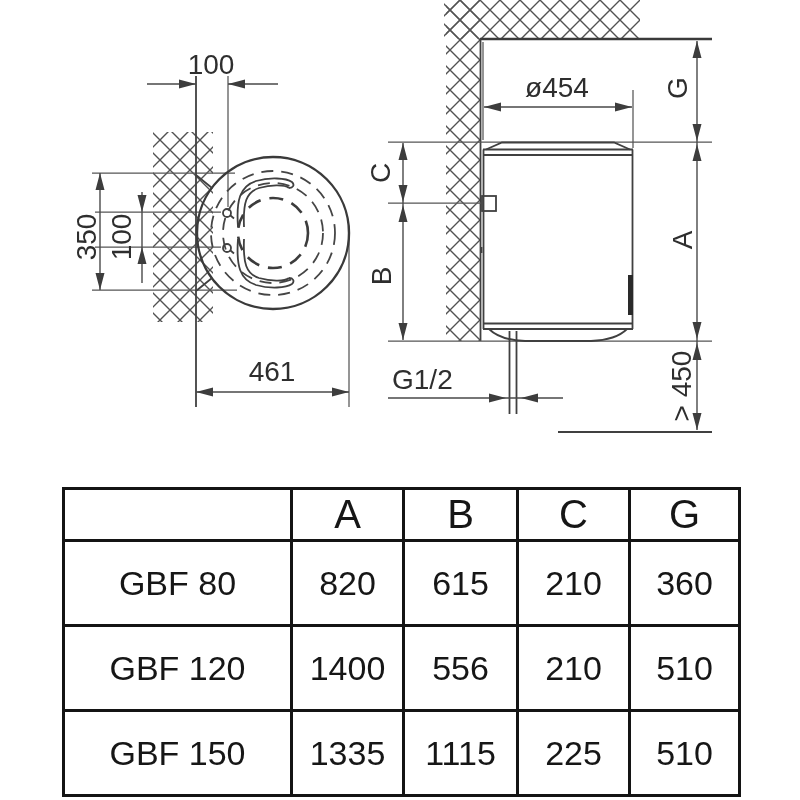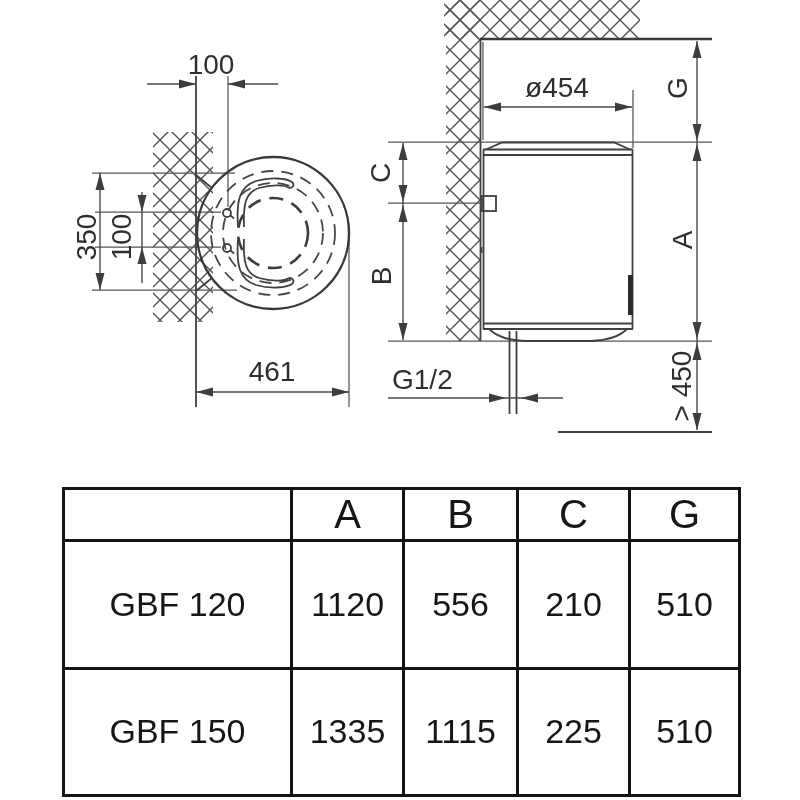--- a/index.html
+++ b/index.html
@@ -136,22 +136,29 @@
       <tr>
         <th></th>
         <th>A</th>
         <th>B</th>
         <th>C</th>
         <th>G</th>
       </tr>
     </thead>
     <tbody>
       <tr>
+        <td>GBF 80</td>
+        <td>820</td>
+        <td>615</td>
+        <td>210</td>
+        <td>360</td>
+      </tr>
+      <tr>
         <td>GBF 120</td>
-        <td>1120</td>
+        <td>1400</td>
         <td>556</td>
         <td>210</td>
         <td>510</td>
       </tr>
       <tr>
         <td>GBF 150</td>
         <td>1335</td>
         <td>1115</td>
         <td>225</td>
         <td>510</td>

